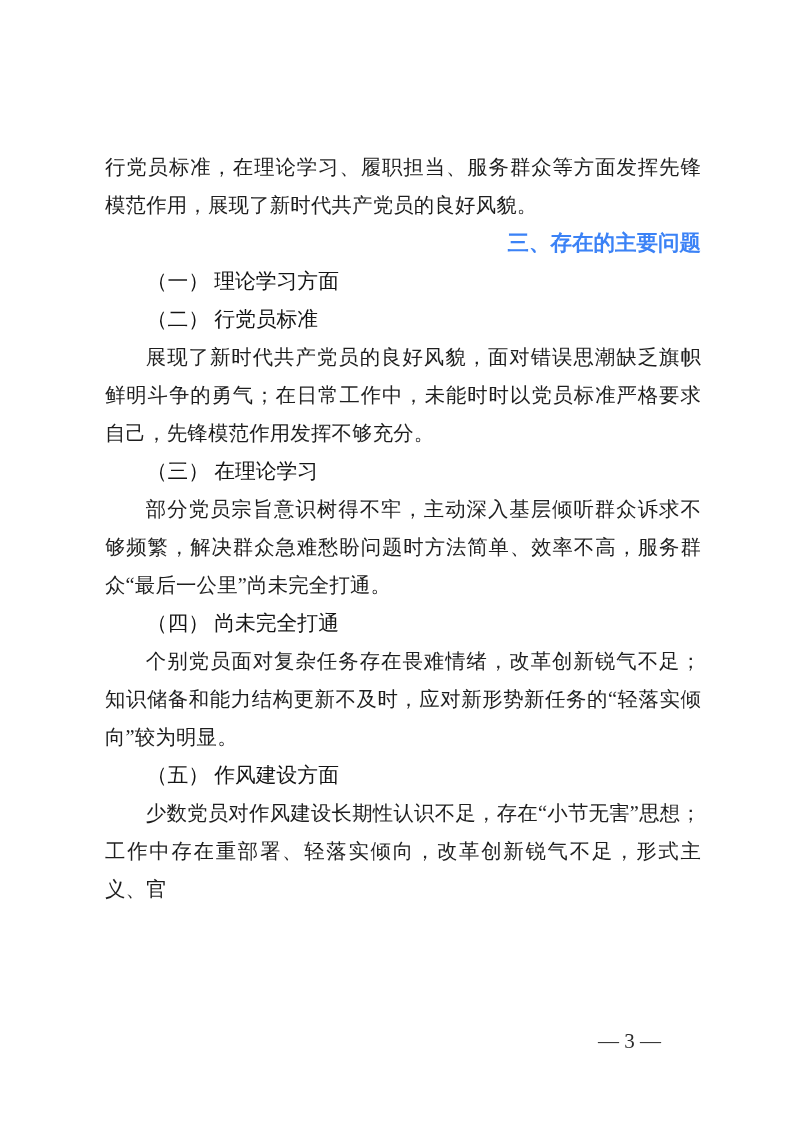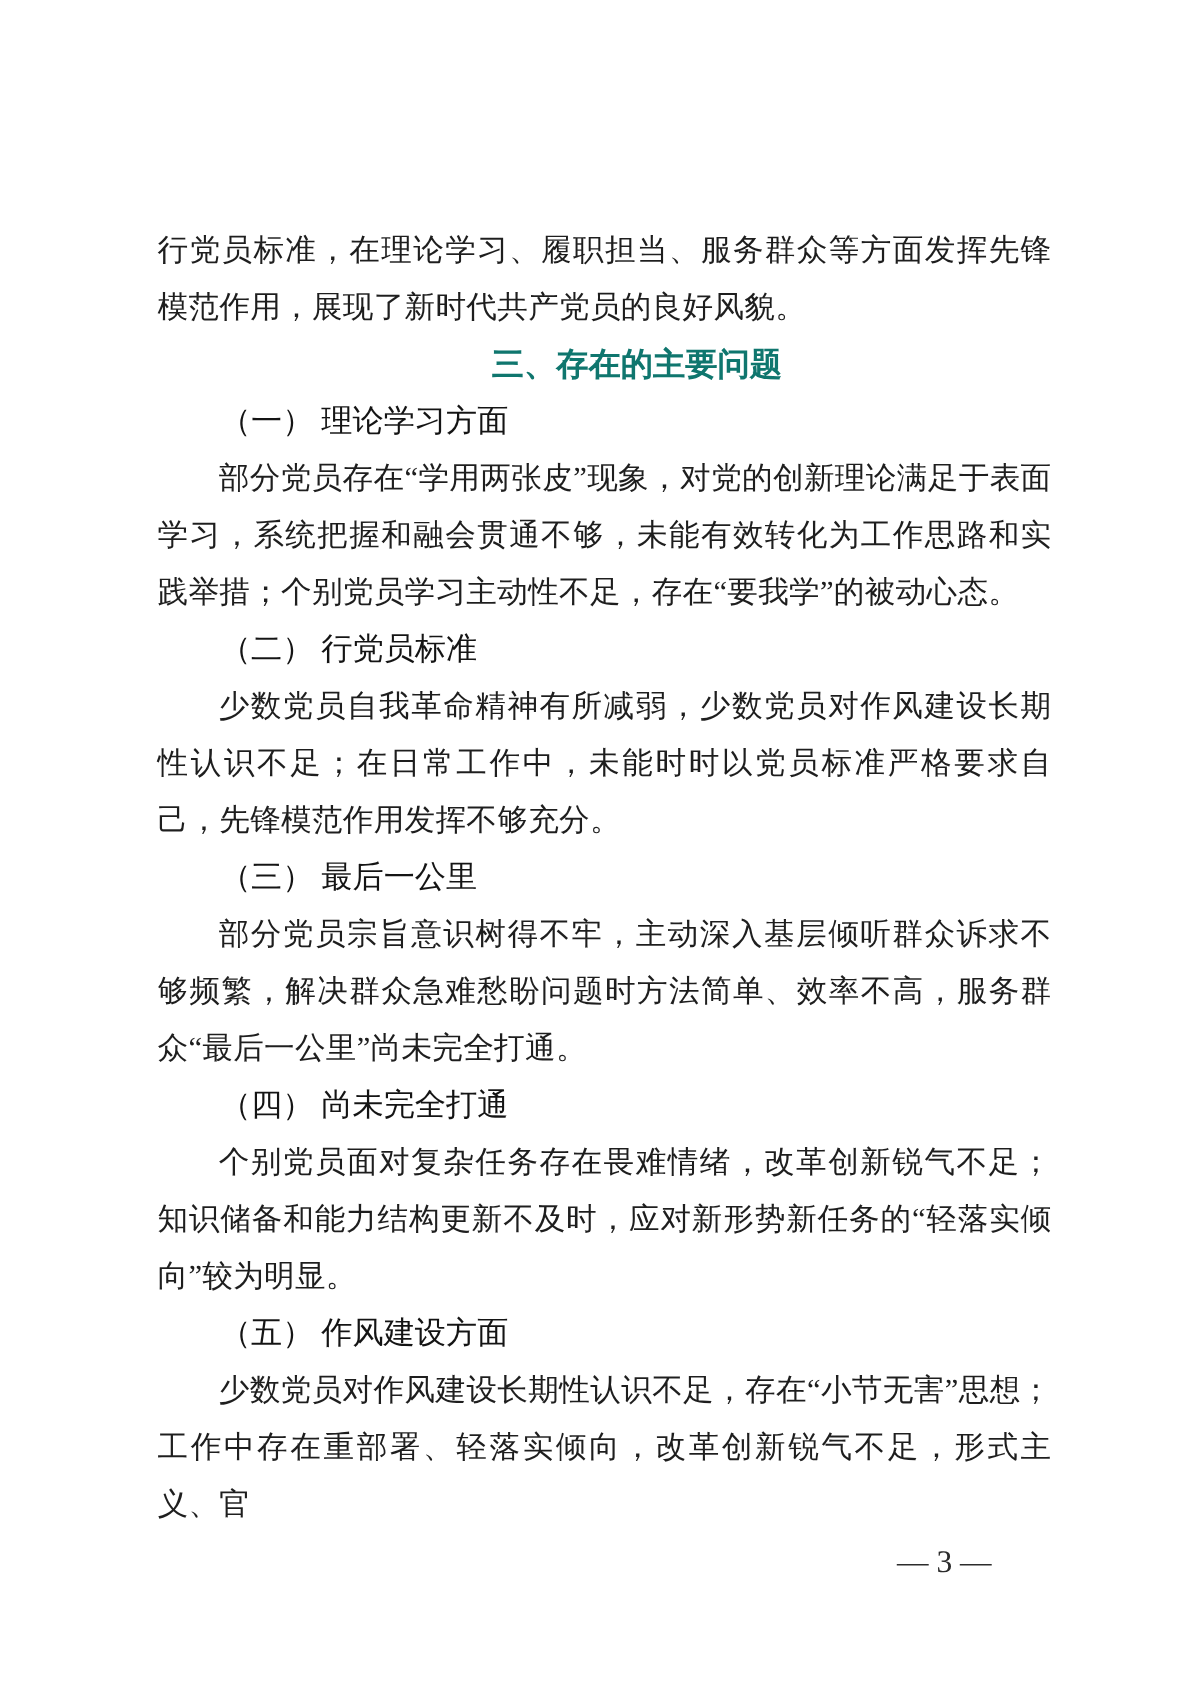--- a/index.html
+++ b/index.html
@@ -36,23 +36,23 @@
     text-indent: 2em;
     letter-spacing: 0.2px;
   }
   .body-par.cont {
     text-indent: 0;
   }
   .h1 {
     font-family: Liberation Serif, serif;
     font-weight: 700;
     font-size: 21.5px;
-    color: #0f766e;
+    color: #3b82f6;
     text-indent: 2em;
-    text-align: center;
+    text-align: right;
   }
   .h2 {
     font-family: "Liberation Serif", serif;
     font-weight: 400;
     font-size: 20.8px;
     color: #141414;
     text-indent: 2em;
     text-align: left;
   }
   .page-number {
@@ -69,24 +69,23 @@
   }
 </style>
 </head>
 <body>
 
 <div class="page">
   <div class="content">
     <p class="body-par cont">行党员标准，在理论学习、履职担当、服务群众等方面发挥先锋模范作用，展现了新时代共产党员的良好风貌。</p>
     <div class="h1">三、存在的主要问题</div>
     <div class="h2">（一） 理论学习方面</div>
-    <p class="body-par">部分党员存在“学用两张皮”现象，对党的创新理论满足于表面学习，系统把握和融会贯通不够，未能有效转化为工作思路和实践举措；个别党员学习主动性不足，存在“要我学”的被动心态。</p>
     <div class="h2">（二） 行党员标准</div>
-    <p class="body-par">少数党员自我革命精神有所减弱，少数党员对作风建设长期性认识不足；在日常工作中，未能时时以党员标准严格要求自己，先锋模范作用发挥不够充分。</p>
-    <div class="h2">（三） 最后一公里</div>
+    <p class="body-par">展现了新时代共产党员的良好风貌，面对错误思潮缺乏旗帜鲜明斗争的勇气；在日常工作中，未能时时以党员标准严格要求自己，先锋模范作用发挥不够充分。</p>
+    <div class="h2">（三） 在理论学习</div>
     <p class="body-par">部分党员宗旨意识树得不牢，主动深入基层倾听群众诉求不够频繁，解决群众急难愁盼问题时方法简单、效率不高，服务群众“最后一公里”尚未完全打通。</p>
     <div class="h2">（四） 尚未完全打通</div>
     <p class="body-par">个别党员面对复杂任务存在畏难情绪，改革创新锐气不足；知识储备和能力结构更新不及时，应对新形势新任务的“轻落实倾向”较为明显。</p>
     <div class="h2">（五） 作风建设方面</div>
     <p class="body-par">少数党员对作风建设长期性认识不足，存在“小节无害”思想；工作中存在重部署、轻落实倾向，改革创新锐气不足，形式主义、官</p>
   </div>
   <div class="page-number">— 3 —</div>
 </div>
 
 </body></html>

